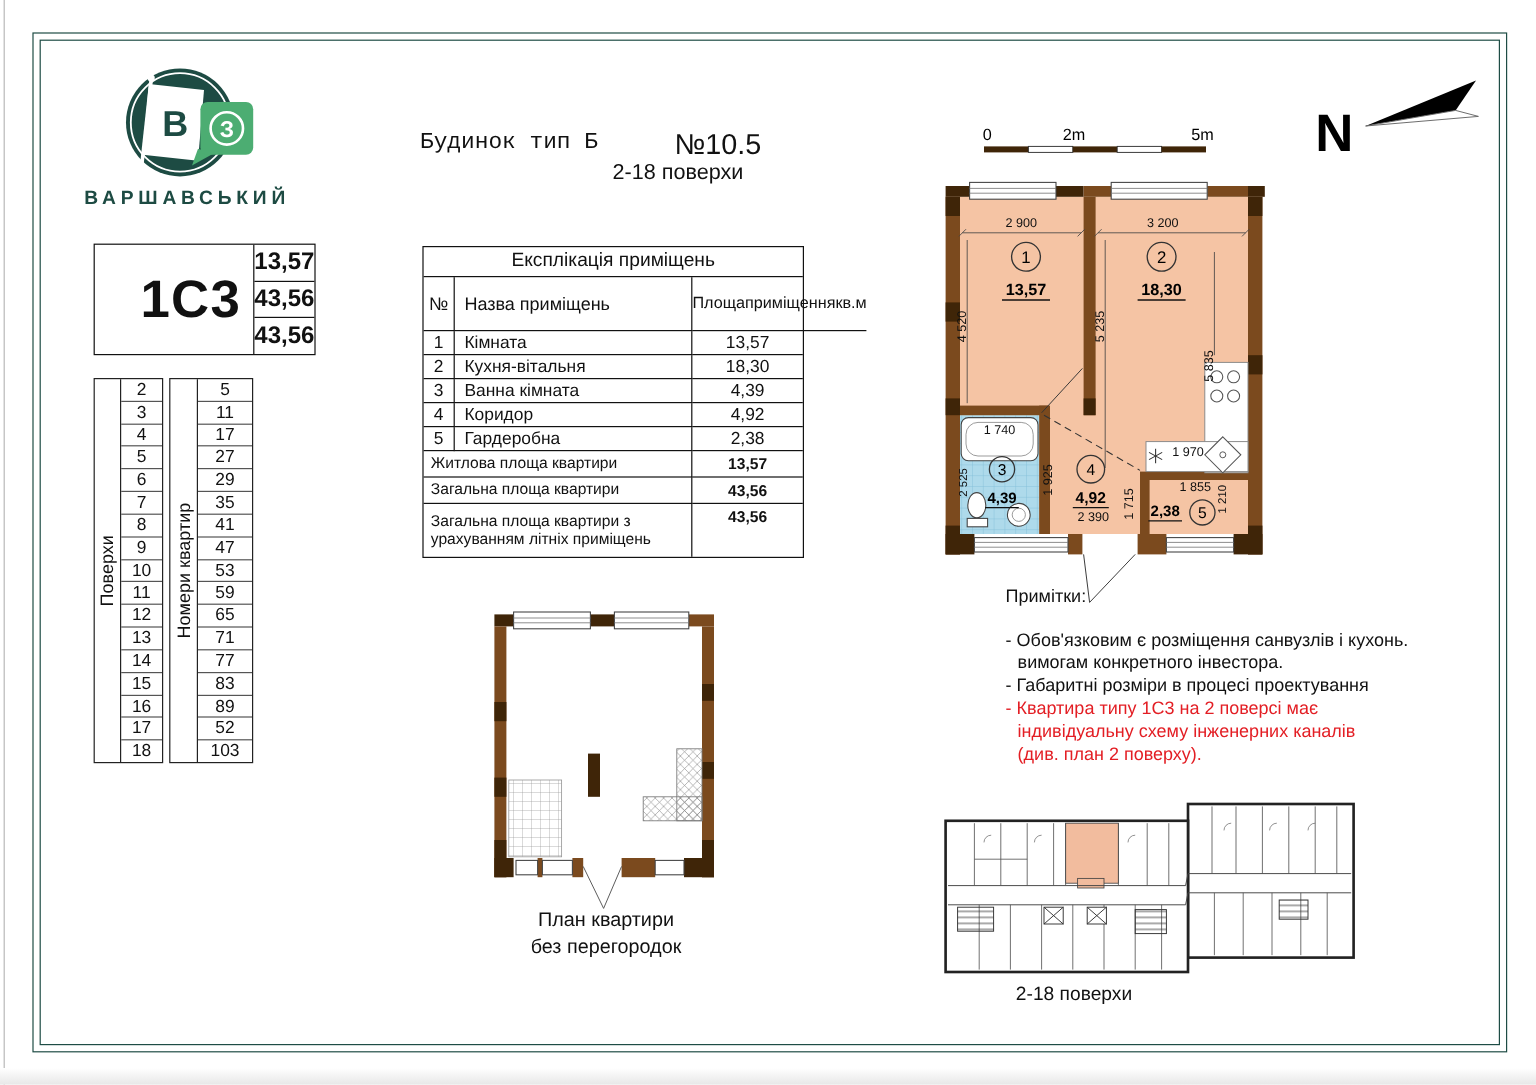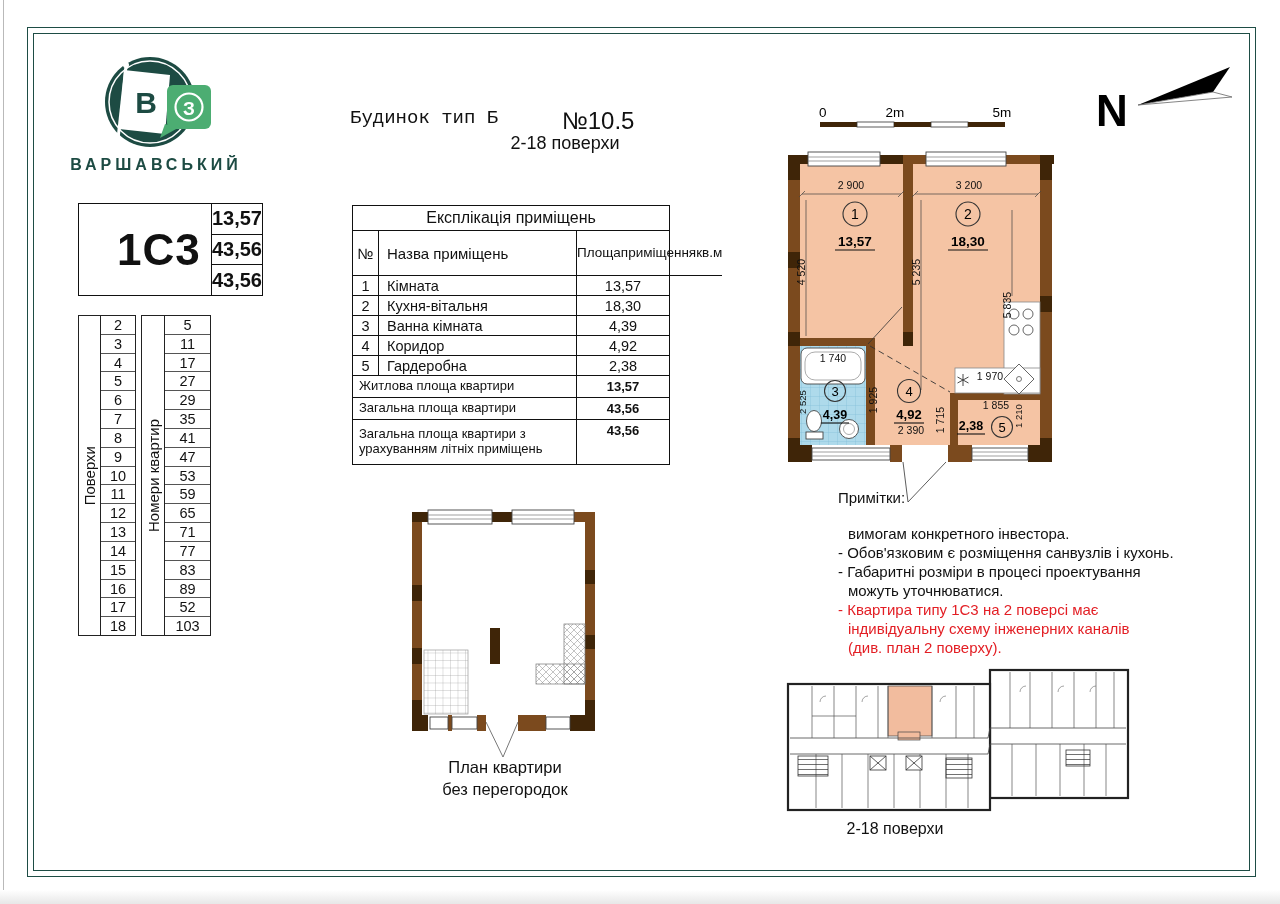--- a/index.html
+++ b/index.html
@@ -442,24 +442,23 @@
       <line x1="518" y1="722" x2="503" y2="757"></line>
     </g>
   </svg>
   <div class="cap-mid">
     <div>План квартири</div>
     <div>без перегородок</div>
   </div>
 
   <div class="notes">
     <div class="notes-title">Примітки:</div>
+    <div class="note-line">- Обов'язковим є розміщення санвузлів і кухонь.</div>
     <div class="note-line indent">вимогам конкретного інвестора.</div>
-    <div class="note-line">- Обов'язковим є розміщення санвузлів і кухонь.</div>
     <div class="note-line">- Габаритні розміри в процесі проектування</div>
-    <div class="note-line indent">можуть уточнюватися.</div>
     <div class="note-line red">- Квартира типу 1С3 на 2 поверсі має</div>
     <div class="note-line red indent">індивідуальну схему інженерних каналів</div>
     <div class="note-line red indent">(див. план 2 поверху).</div>
   </div>
 
   <svg style="left:780px;top:662px;" width="415" height="155" viewBox="780 660 415 155">
     <defs>
       <pattern id="stairs" width="5" height="5" patternUnits="userSpaceOnUse">
         <path d="M0 2.5 H5" stroke="#333" stroke-width="0.7"></path>
       </pattern>

